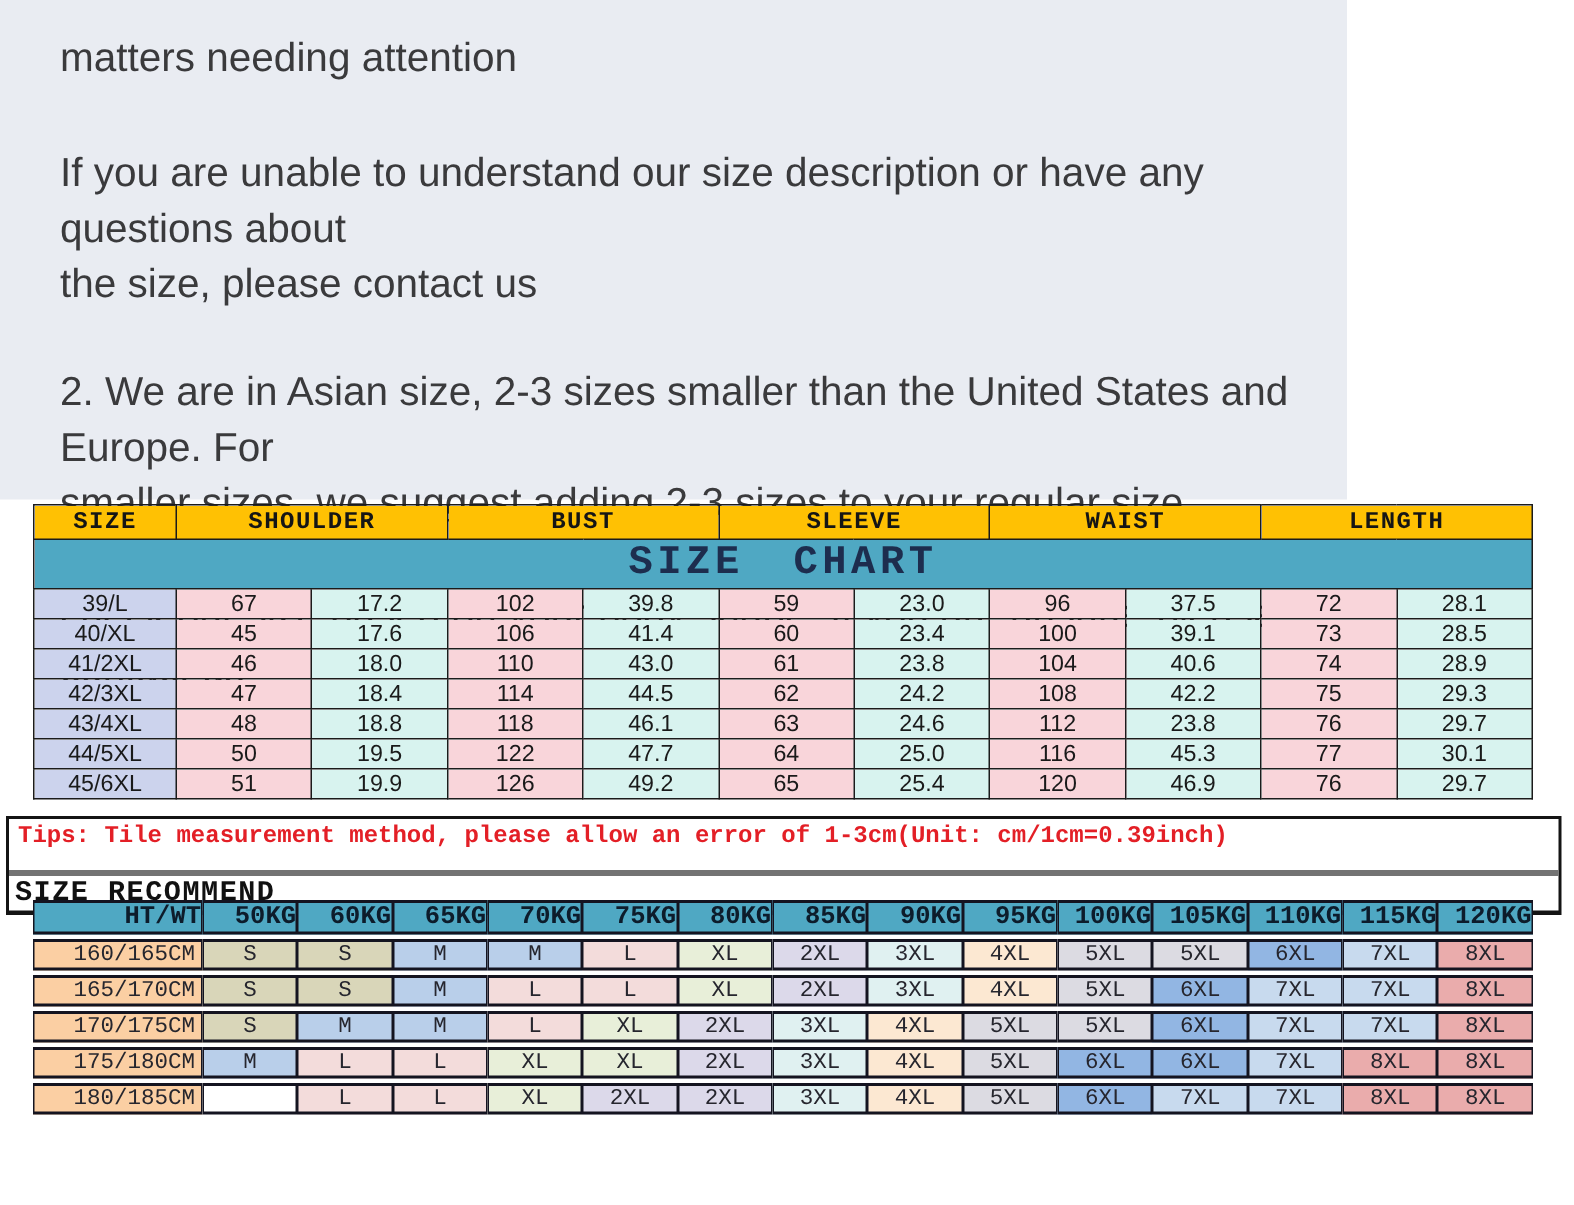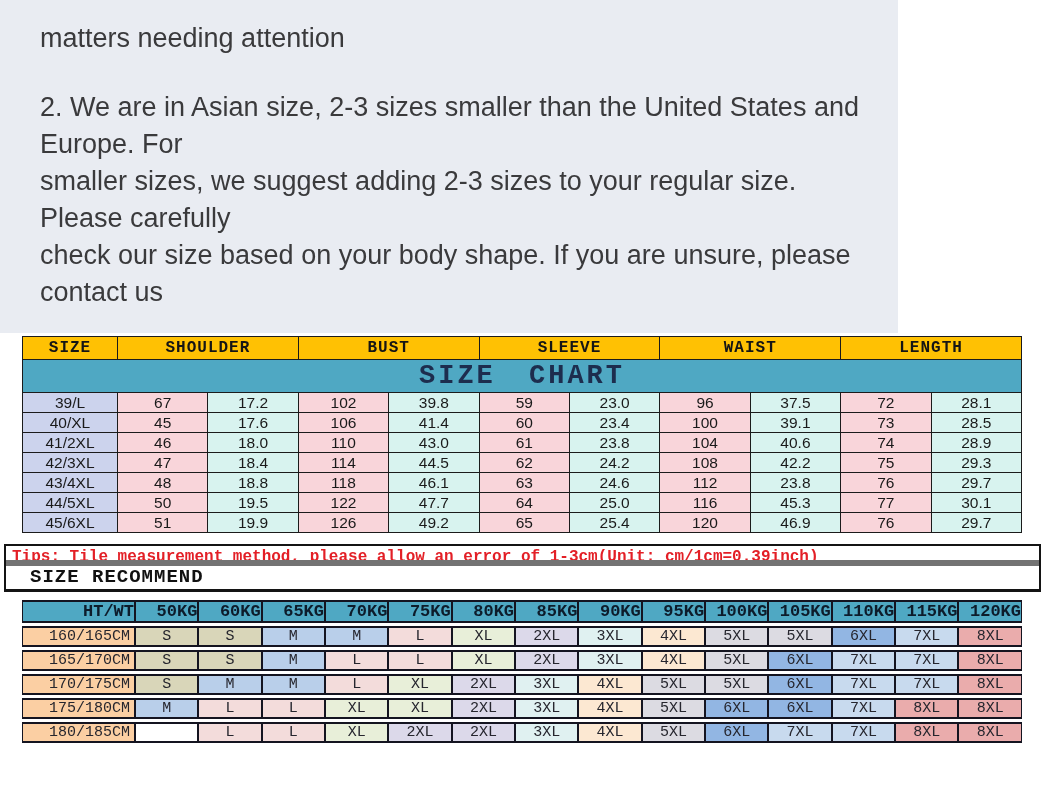--- a/index.html
+++ b/index.html
@@ -86,40 +86,40 @@
   
   .tipsbox {
     position: absolute;
     top: 544px; left: 4px;
     width: 1037px;
     border: 2px solid #141414;
     border-bottom-width: 3px;
     background: #ffffff;
   }
   .tips-row {
-    height: 20px;
-    border-bottom: 6px solid #737373;
+    height: 38px;
+    border-bottom: 4px solid #737373;
     font-family: "Liberation Mono", monospace;
     font-weight: 700;
     font-size: 16px;
     line-height: 22px;
     color: #e31f26;
     padding-left: 6px;
     white-space: nowrap;
     overflow: hidden;
   }
   .rec-row {
     height: 23px;
     font-family: "Liberation Mono", monospace;
     font-weight: 700;
     font-size: 19px;
     line-height: 23px;
     color: #111111;
     letter-spacing: 1px;
-    padding-left: 24px;
+    padding-left: 4px;
   }
 
   
   #t2 {
     position: absolute;
     top: 597px; left: 22px;
     width: 1000px;
     border-collapse: separate;
     border-spacing: 0 3px;
     table-layout: fixed;
@@ -150,20 +150,22 @@
   }
   #t2 td.ht { background: #fbcfa3; font-size: 15px; padding-left: 22px; }
 </style>
 </head>
 <body>
 
 <div class="sheet">
 
   <div class="notice">
     <h1 class="heading">matters needing attention</h1>
+    <p class="para1">If you are unable to understand our size description or have any questions about
+the size, please contact us</p>
     <p class="para2">2. We are in Asian size, 2-3 sizes smaller than the United States and Europe. For
 smaller sizes, we suggest adding 2-3 sizes to your regular size. Please carefully
 check our size based on your body shape. If you are unsure, please contact us</p>
   </div>
 
   <table id="t1">
     <colgroup>
       <col style="width:95px">
       <col span="10">
     </colgroup>

